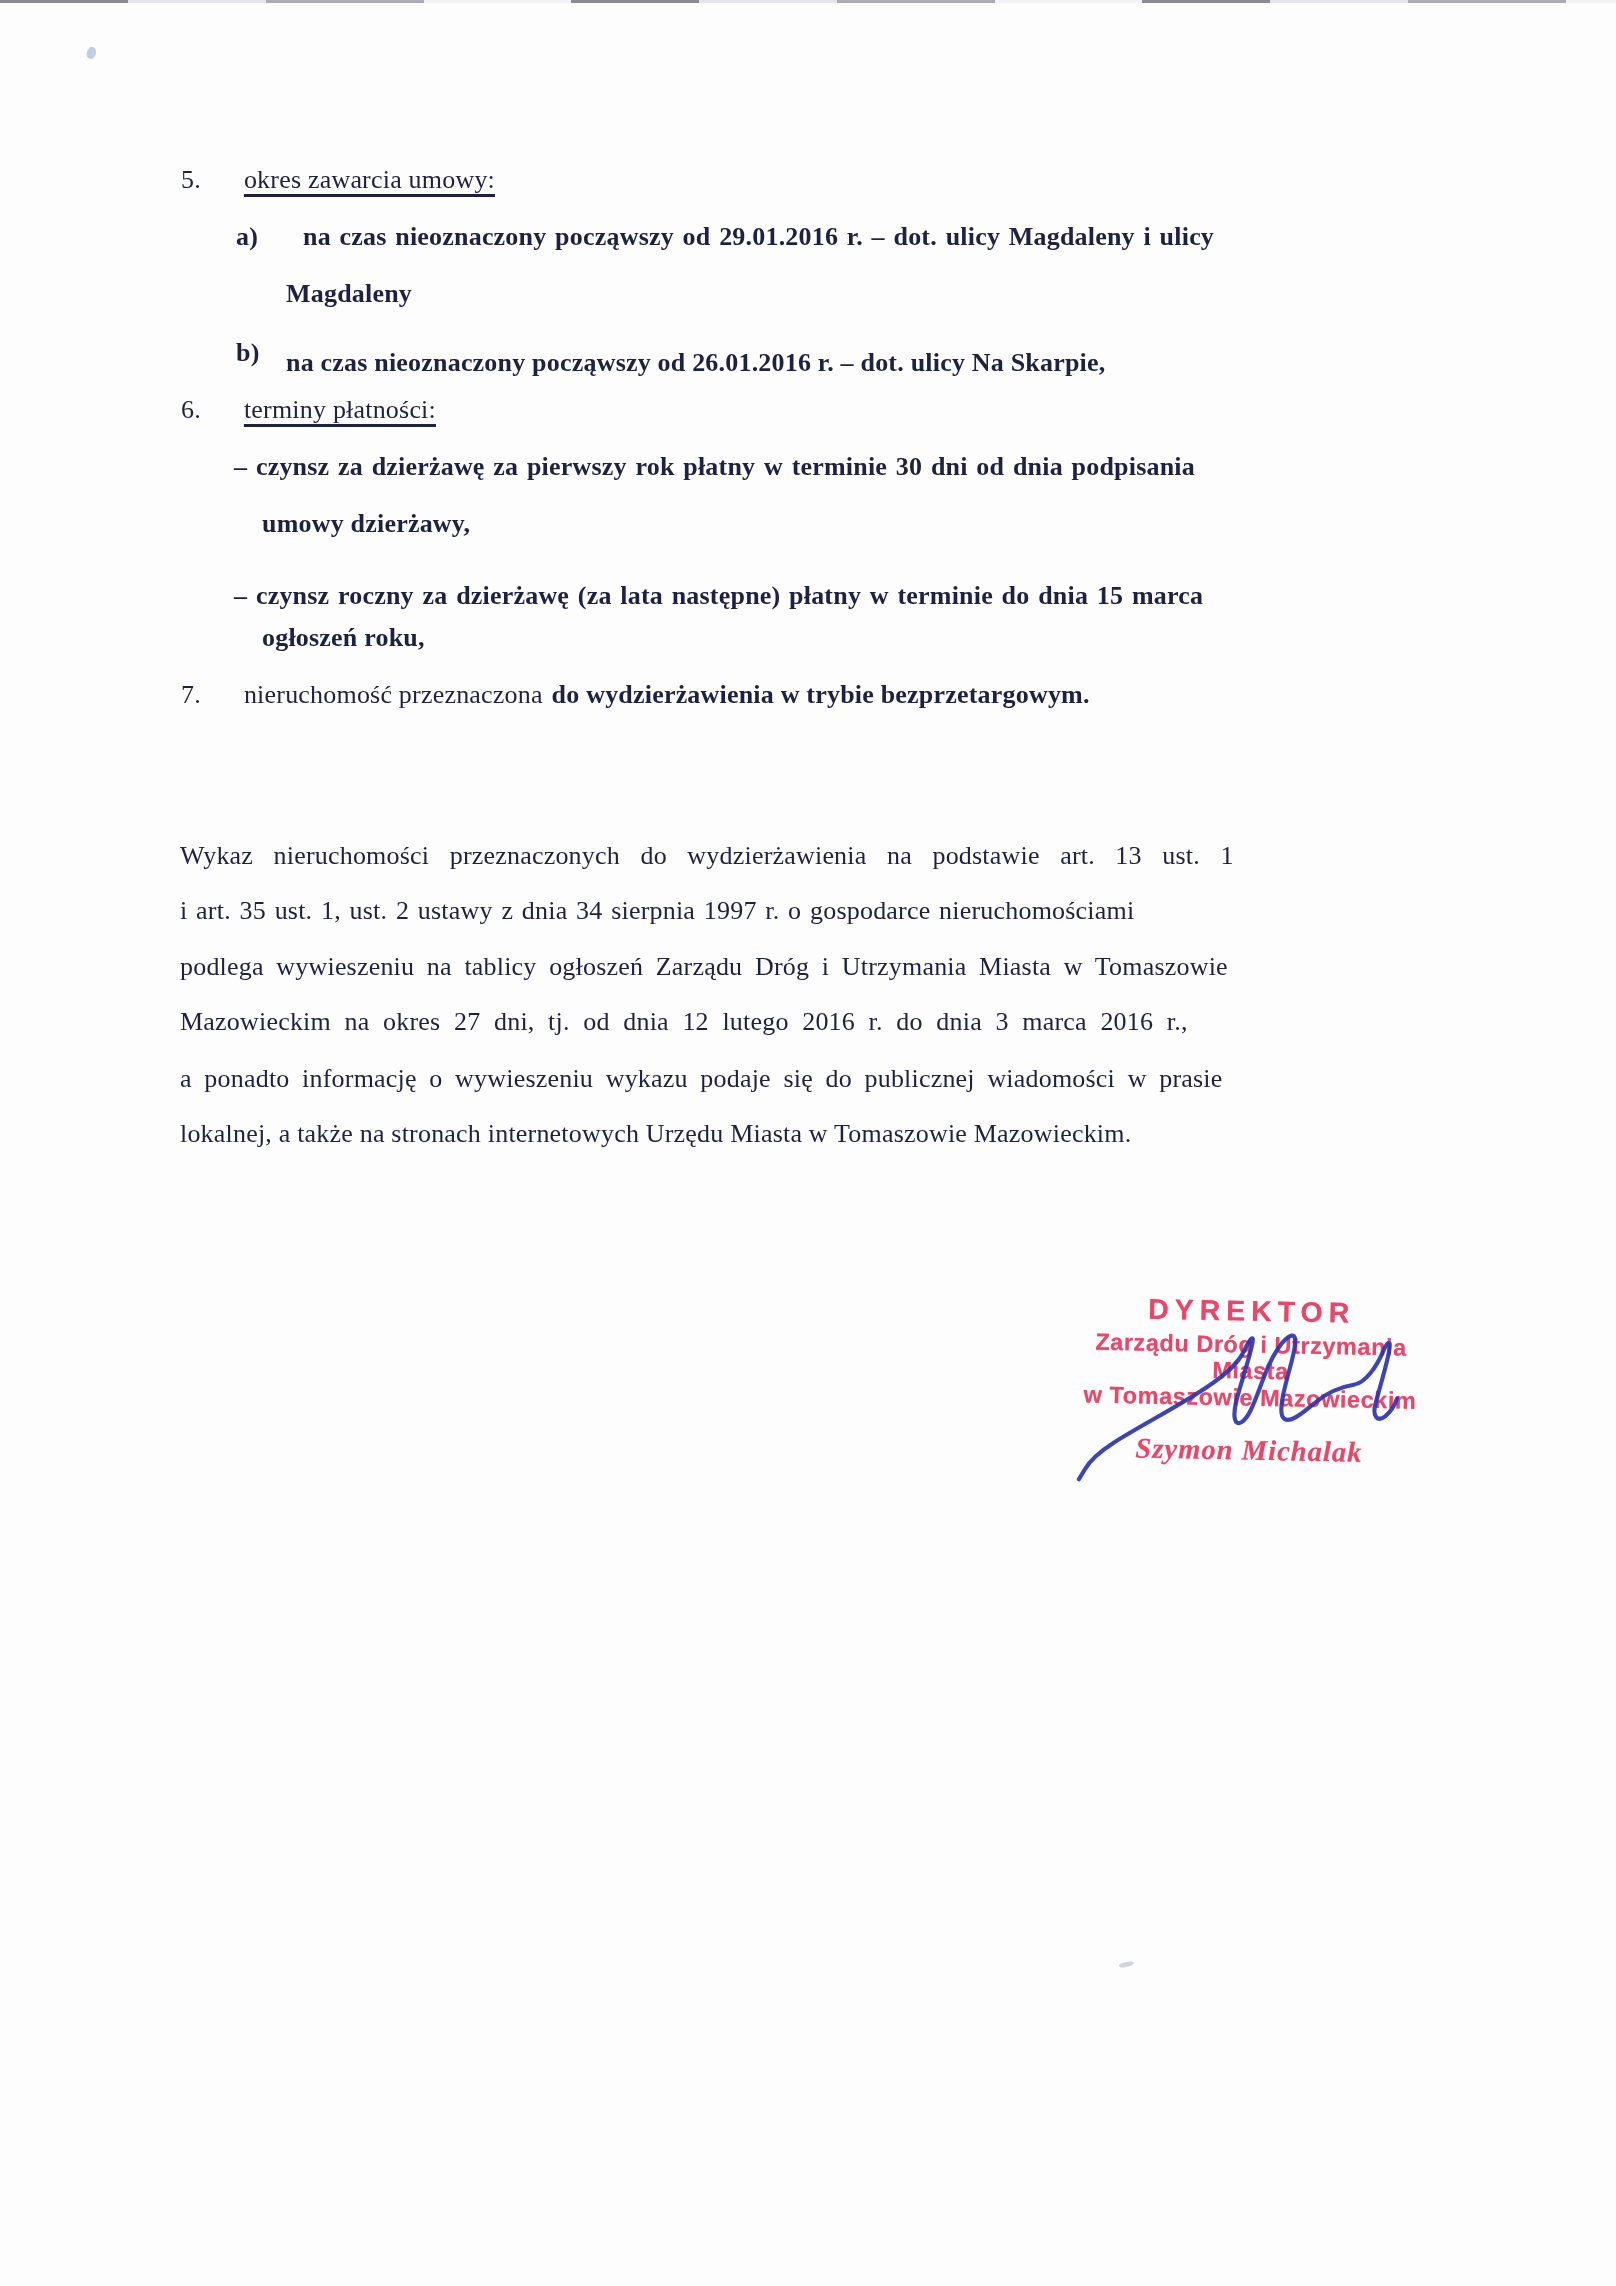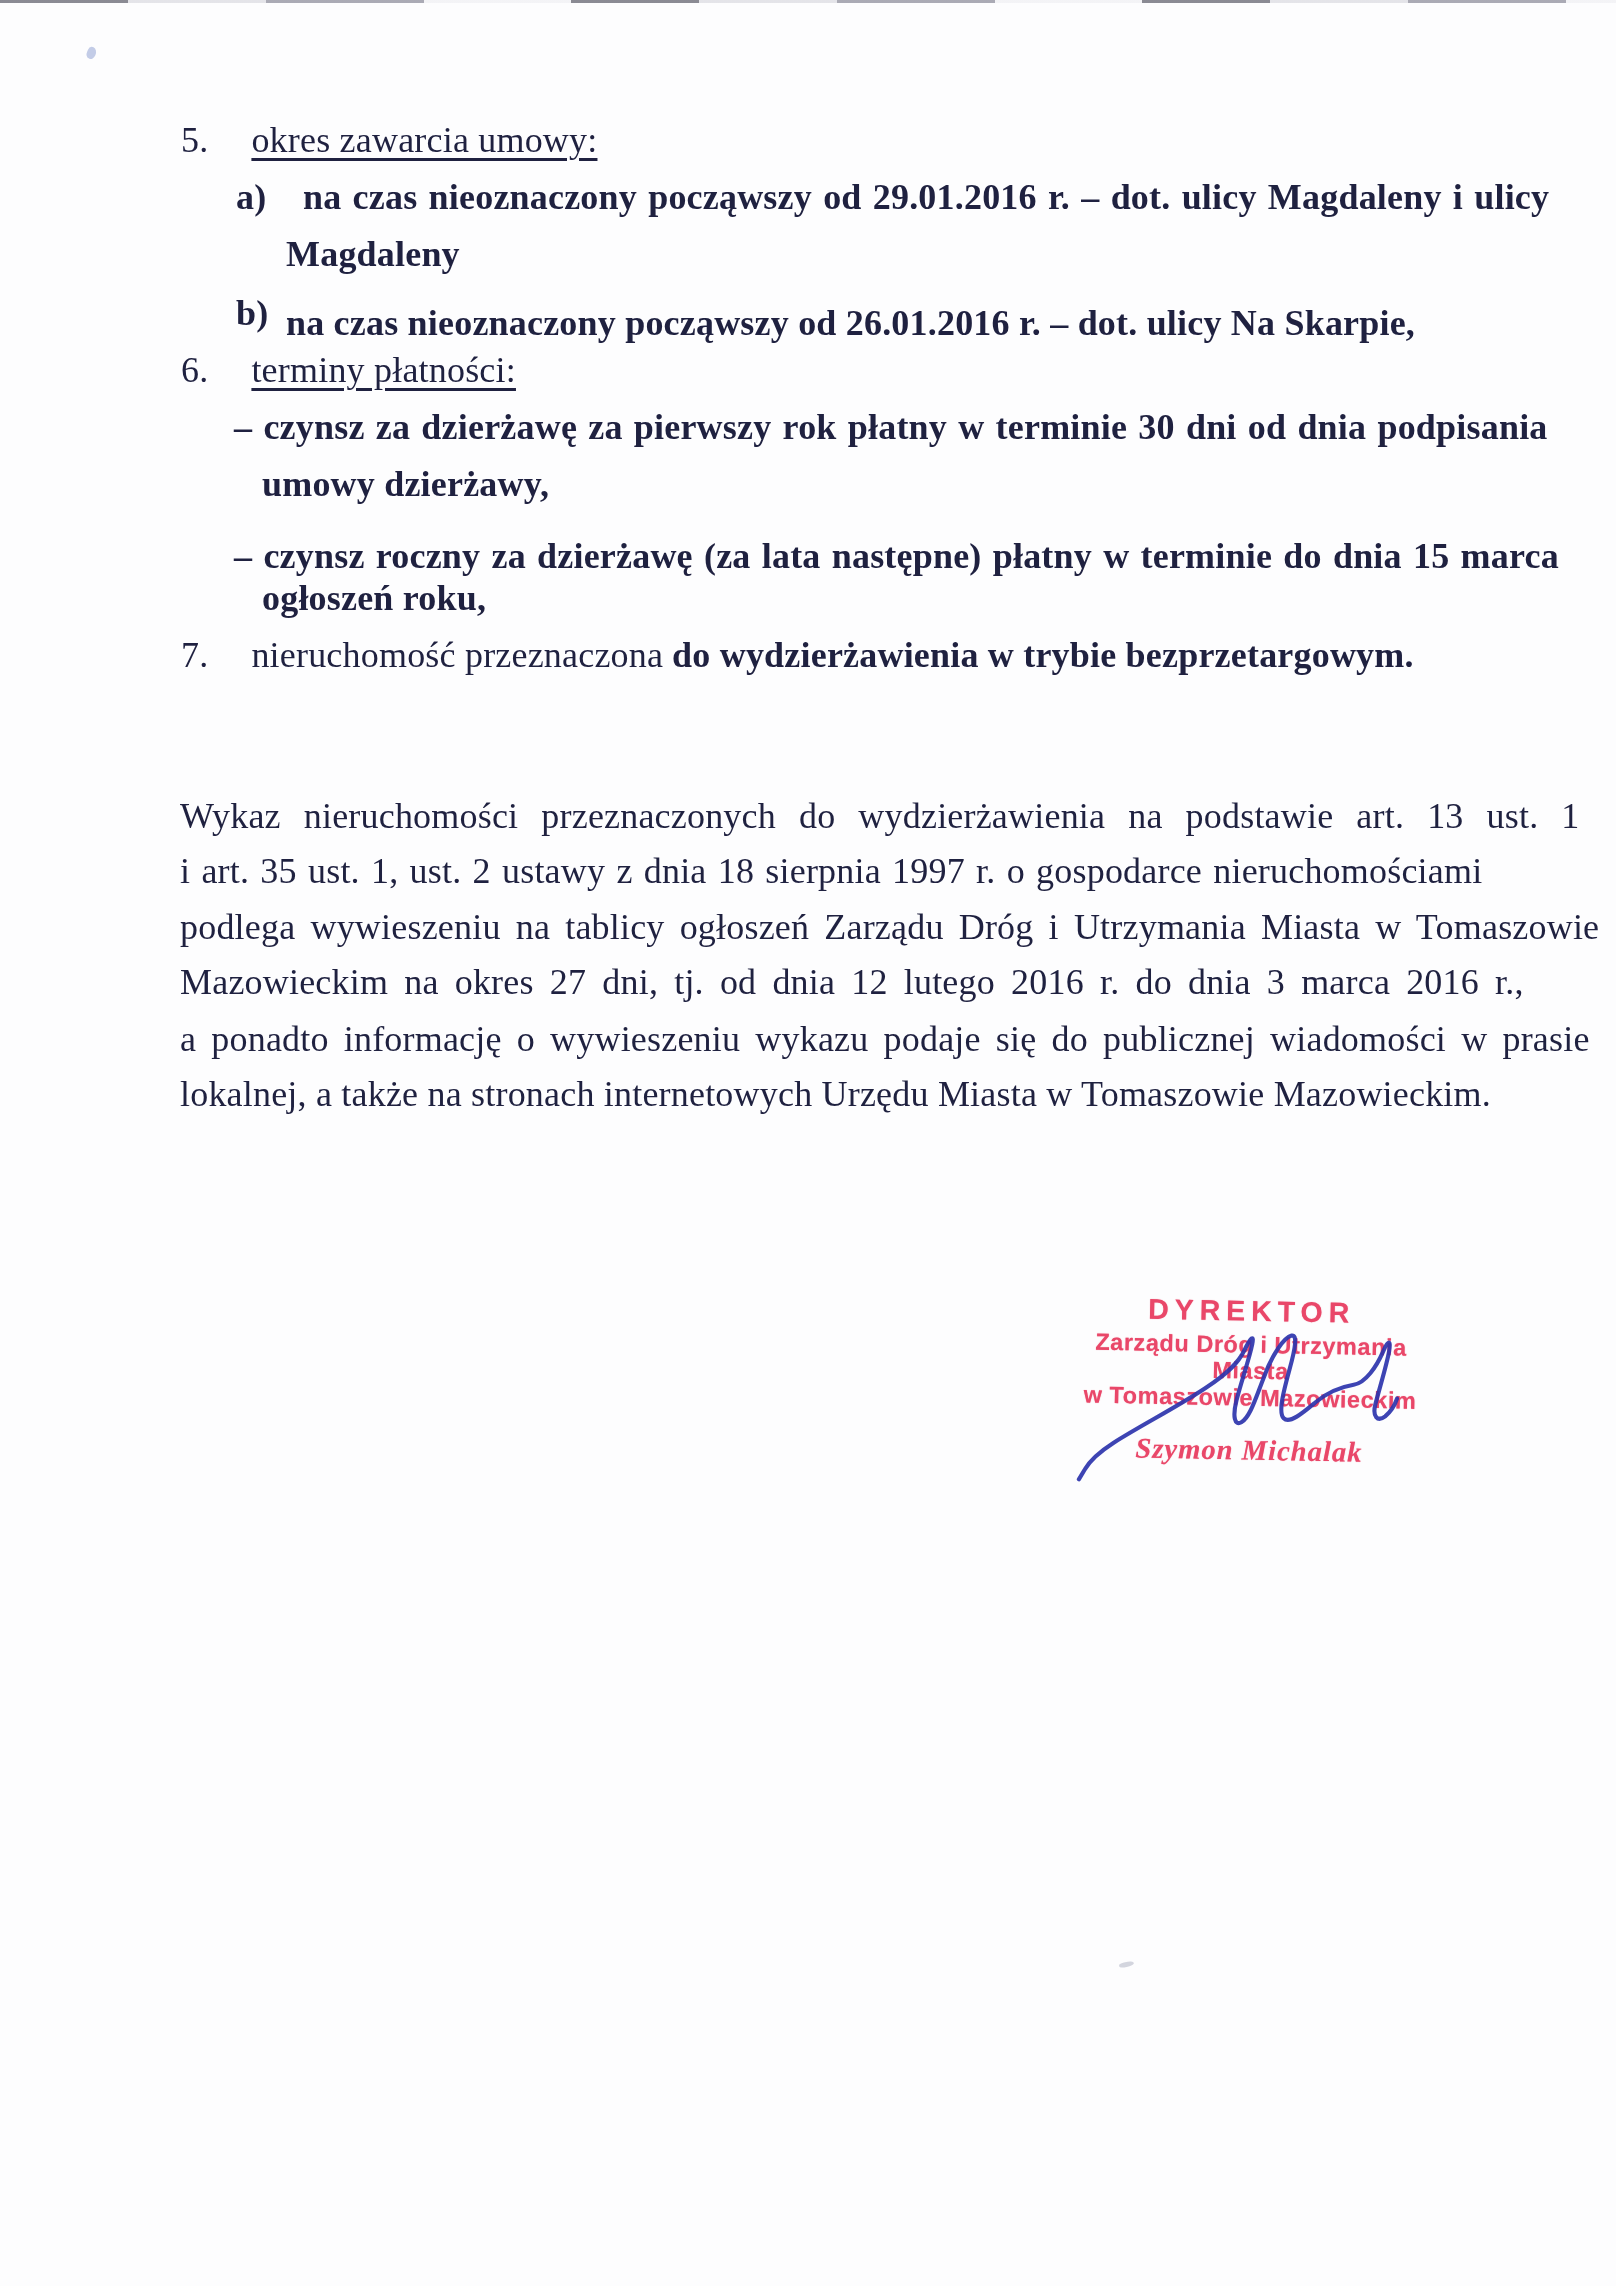--- a/index.html
+++ b/index.html
@@ -24,24 +24,25 @@
       rgba(175,175,190,.12) 424px 571px);
   }
   .speck { position: absolute; border-radius: 40% 60% 50% 50%; }
   .speck-a { left: 87px; top: 47px; width: 8.9px; height: 11.8px;
     background: rgba(125,145,205,.45); transform: rotate(24deg); }
   .speck-b { left: 1119px; top: 1962px; width: 14.8px; height: 4.9px;
     background: rgba(148,152,176,.40); transform: rotate(-14deg); }
 
   .line {
     position: absolute;
-    font-size: 36px;
+    font-size: 26px;
     line-height: 1.05;
     white-space: nowrap;
     letter-spacing: 0.2px;
+    margin-top: 44px;
   }
   .b { font-weight: bold; }
   .u { text-decoration: underline; text-decoration-thickness: 2.5px; text-underline-offset: 5.9px; }
   .stretch-wide  { word-spacing: 13.8px; }
   .stretch-med   { word-spacing: 5.9px; }
   .stretch-med2  { word-spacing: 6.9px; }
   .stretch-small { word-spacing: 2px; }
   .num-gap { display: inline-block; min-width: 43px; }
 
   
@@ -111,21 +112,21 @@
   <div class="line b stretch-small" style="left:234px; top:409px;">– czynsz za dzierżawę za pierwszy rok płatny w terminie 30 dni od dnia podpisania</div>
   <div class="line b" style="left:262px; top:466px;">umowy dzierżawy,</div>
   <div class="line b stretch-small" style="left:234px; top:538px;">– czynsz roczny za dzierżawę (za lata następne) płatny w terminie do dnia 15 marca</div>
   <div class="line b" style="left:262px; top:580px;">ogłoszeń roku,</div>
 
   <div class="line" style="left:181px; top:637px;">
     <span>7.</span><span class="num-gap"></span><span style="padding-right:8.9px;">nieruchomość przeznaczona</span><span class="b">do wydzierżawienia w trybie bezprzetargowym.</span>
   </div>
 
   <div class="line stretch-wide" style="left:180px; top:798px;">Wykaz nieruchomości przeznaczonych do wydzierżawienia na podstawie art. 13 ust. 1</div>
-  <div class="line stretch-small" style="left:180px; top:853px;">i art. 35 ust. 1, ust. 2 ustawy z dnia 18 sierpnia 1997 r. o gospodarce nieruchomościami</div>
+  <div class="line stretch-small" style="left:180px; top:853px;">i art. 35 ust. 1, ust. 2 ustawy z dnia 34 sierpnia 1997 r. o gospodarce nieruchomościami</div>
   <div class="line stretch-med" style="left:180px; top:909px;">podlega wywieszeniu na tablicy ogłoszeń Zarządu Dróg i Utrzymania Miasta w Tomaszowie</div>
   <div class="line stretch-med2" style="left:180px; top:964px;">Mazowieckim na okres 27 dni, tj. od dnia 12 lutego 2016 r. do dnia 3 marca 2016 r.,</div>
   <div class="line stretch-med" style="left:180px; top:1021px;">a ponadto informację o wywieszeniu wykazu podaje się do publicznej wiadomości w prasie</div>
   <div class="line" style="left:180px; top:1076px;">lokalnej, a także na stronach internetowych Urzędu Miasta w Tomaszowie Mazowieckim.</div>
 
   <div class="stamp">
     <div class="stamp-title">DYREKTOR</div>
     <div class="stamp-org">Zarządu Dróg i Utrzymania Miasta</div>
     <div class="stamp-org">w Tomaszowie Mazowieckim</div>
     <div class="stamp-name">Szymon Michalak</div>

